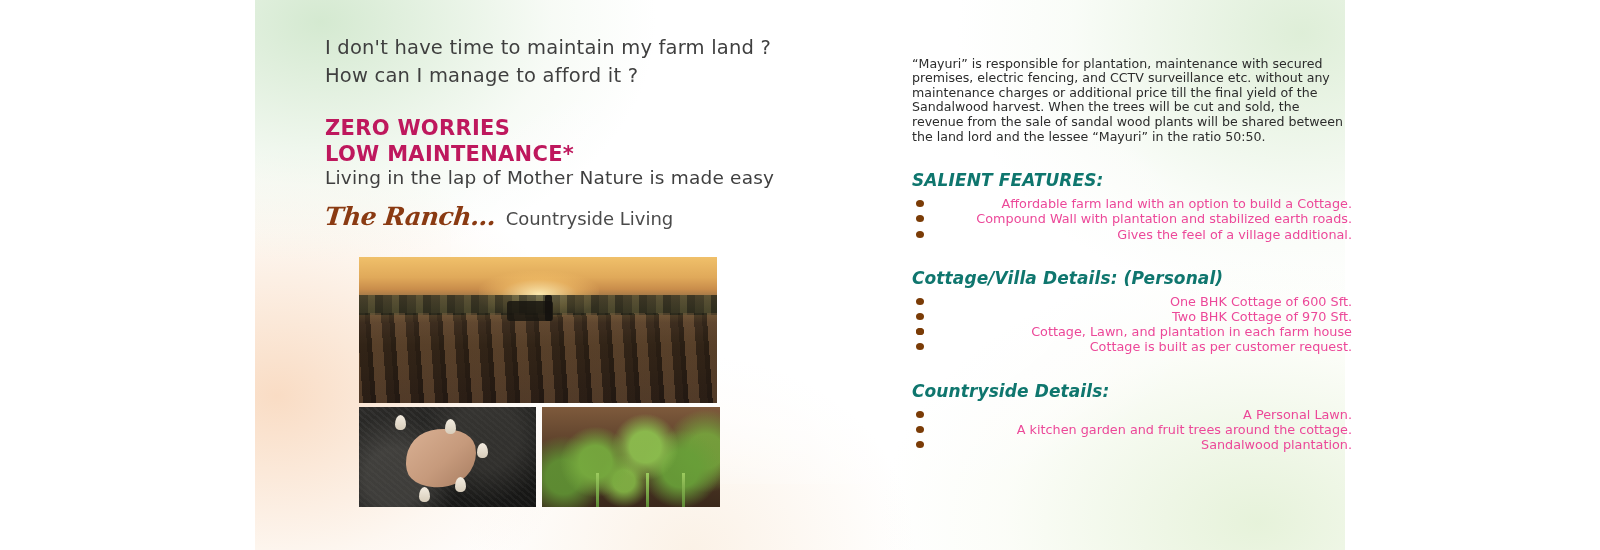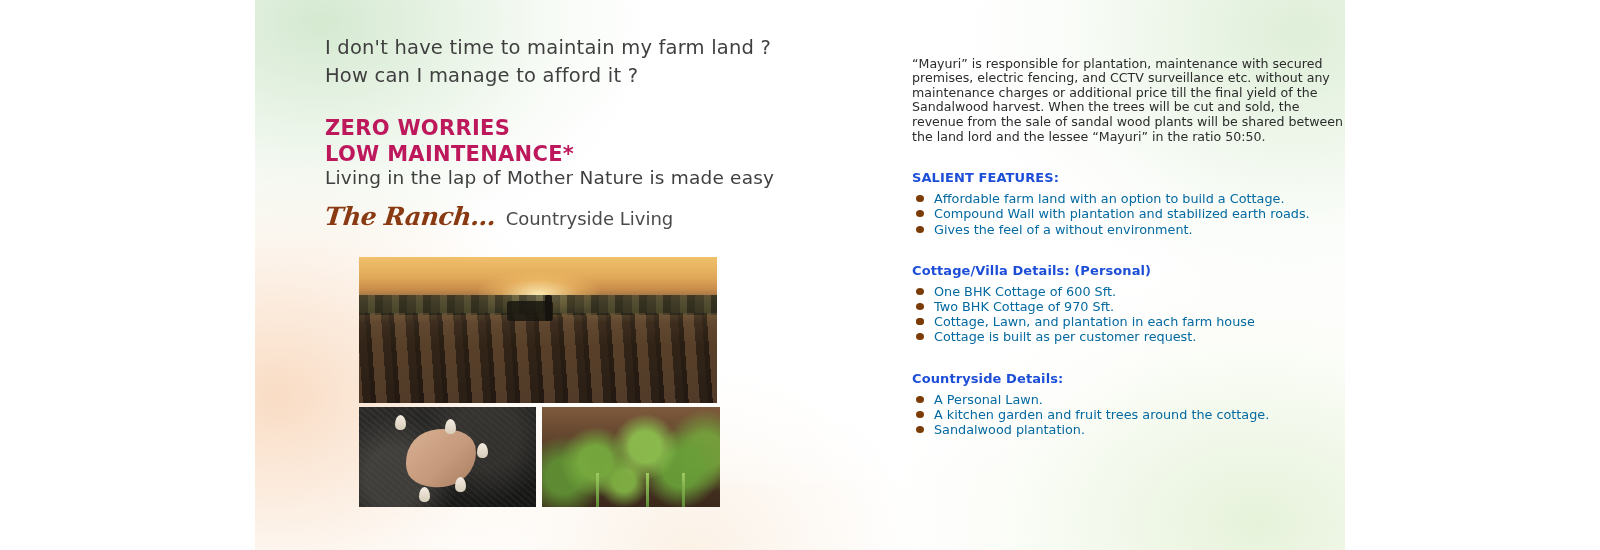--- a/index.html
+++ b/index.html
@@ -255,37 +255,39 @@
     color: #2c2c2c;
     width: 434px;
     text-align: left;
   }
   .section {
     margin-top: 26px;
   }
   .section-title {
     font-family: "DejaVu Sans", sans-serif;
     font-weight: bold;
-    font-size: 13px;
-    color: #1d4ed8;
+    font-size: 17px;
+    color: #0f766e;
     margin-bottom: 6px;
     letter-spacing: 0.1px;
+    font-style: italic;
   }
   ul.bullets {
     list-style: none;
     margin: 0;
     padding: 0;
   }
   ul.bullets li {
     position: relative;
     padding-left: 22px;
     font-size: 12.8px;
     line-height: 15.2px;
-    color: #0369a1;
+    color: #ec4899;
     margin-bottom: 0px;
+    text-align: right;
   }
   ul.bullets li .dot {
     position: absolute;
     left: 4px;
     top: 4px;
     width: 8px;
     height: 7px;
     border-radius: 50%;
     background: #7a3b06;
   }
@@ -341,21 +343,21 @@
   </div>
 
   <div id="right-col" class="layer">
     <p class="intro-para">“Mayuri” is responsible for plantation, maintenance with secured premises, electric fencing, and CCTV surveillance etc. without any maintenance charges or additional price till the final yield of the Sandalwood harvest. When the trees will be cut and sold, the revenue from the sale of sandal wood plants will be shared between the land lord and the lessee “Mayuri” in the ratio 50:50.</p>
 
     <div class="section">
       <div class="section-title">SALIENT FEATURES:</div>
       <ul class="bullets">
         <li><span class="dot"></span><span>Affordable farm land with an option to build a Cottage.</span></li>
         <li><span class="dot"></span><span>Compound Wall with plantation and stabilized earth roads.</span></li>
-        <li><span class="dot"></span><span>Gives the feel of a without environment.</span></li>
+        <li><span class="dot"></span><span>Gives the feel of a village additional.</span></li>
       </ul>
     </div>
 
     <div class="section">
       <div class="section-title">Cottage/Villa Details: (Personal)</div>
       <ul class="bullets">
         <li><span class="dot"></span><span>One BHK Cottage of 600 Sft.</span></li>
         <li><span class="dot"></span><span>Two BHK Cottage of 970 Sft.</span></li>
         <li><span class="dot"></span></li>
         <li><span class="dot"></span><span>Cottage, Lawn, and plantation in each farm house</span></li>

